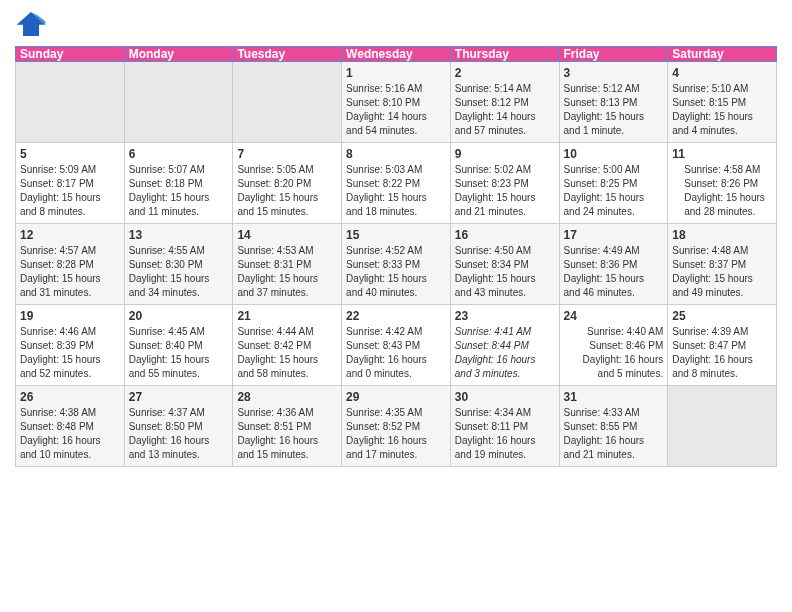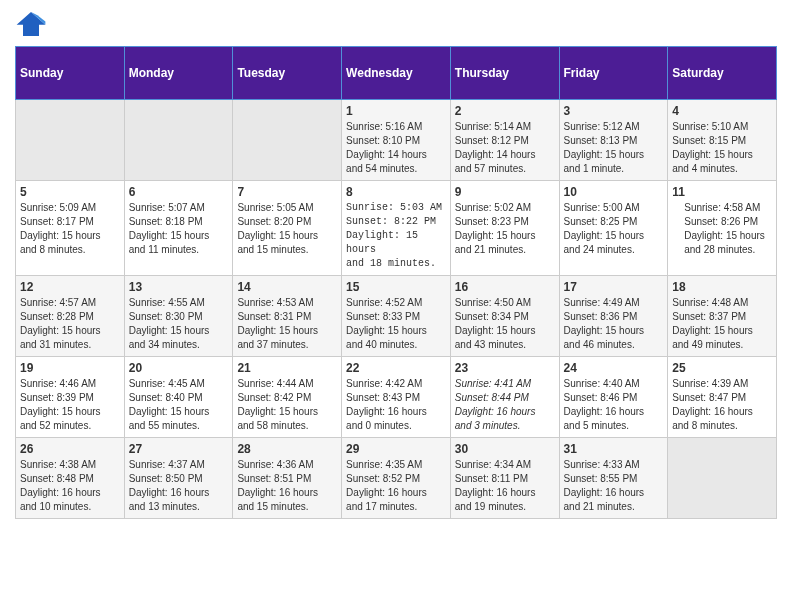--- a/index.html
+++ b/index.html
@@ -43,25 +43,25 @@
     .location {
       font-size: 15px;
       color: #333;
     }
     table {
       width: 100%;
       border-collapse: collapse;
       table-layout: fixed;
     }
     thead th {
-      background-color: #4c1d95;
+      background-color: #ec4899;
       color: #fff;
       font-size: 12px;
       font-weight: bold;
-      padding: 19px 4px;
+      padding: 0 4px;
       text-align: left;
       border: 1px solid #5090d8;
     }
     tbody td {
       border: 1px solid #ccc;
       vertical-align: top;
       padding: 4px 4px 4px 4px;
       font-size: 10px;
       color: #333;
       background: #fff;
@@ -167,21 +167,21 @@
         </td>
         <td>
           <span class="day-number">7</span>
           <div class="cell-info" style="white-space: pre-line;">Sunrise: 5:05 AM
 Sunset: 8:20 PM
 Daylight: 15 hours
 and 15 minutes.</div>
         </td>
         <td>
           <span class="day-number">8</span>
-          <div class="cell-info" style="white-space: pre-line; font-family: Liberation Mono, monospace;">Sunrise: 5:03 AM
+          <div class="cell-info" style="white-space: pre-line;">Sunrise: 5:03 AM
 Sunset: 8:22 PM
 Daylight: 15 hours
 and 18 minutes.</div>
         </td>
         <td>
           <span class="day-number">9</span>
           <div class="cell-info" style="white-space: pre-line;">Sunrise: 5:02 AM
 Sunset: 8:23 PM
 Daylight: 15 hours
 and 21 minutes.</div>
@@ -283,21 +283,21 @@
         </td>
         <td>
           <span class="day-number">23</span>
           <div class="cell-info" style="white-space: pre-line; font-style: italic;">Sunrise: 4:41 AM
 Sunset: 8:44 PM
 Daylight: 16 hours
 and 3 minutes.</div>
         </td>
         <td>
           <span class="day-number">24</span>
-          <div class="cell-info" style="white-space: pre-line;">Sunrise: 4:40 AM
+          <div class="cell-info" style="white-space: pre-line; text-align: right;">Sunrise: 4:40 AM
 Sunset: 8:46 PM
 Daylight: 16 hours
 and 5 minutes.</div>
         </td>
         <td>
           <span class="day-number">25</span>
           <div class="cell-info" style="white-space: pre-line;">Sunrise: 4:39 AM
 Sunset: 8:47 PM
 Daylight: 16 hours
 and 8 minutes.</div>

